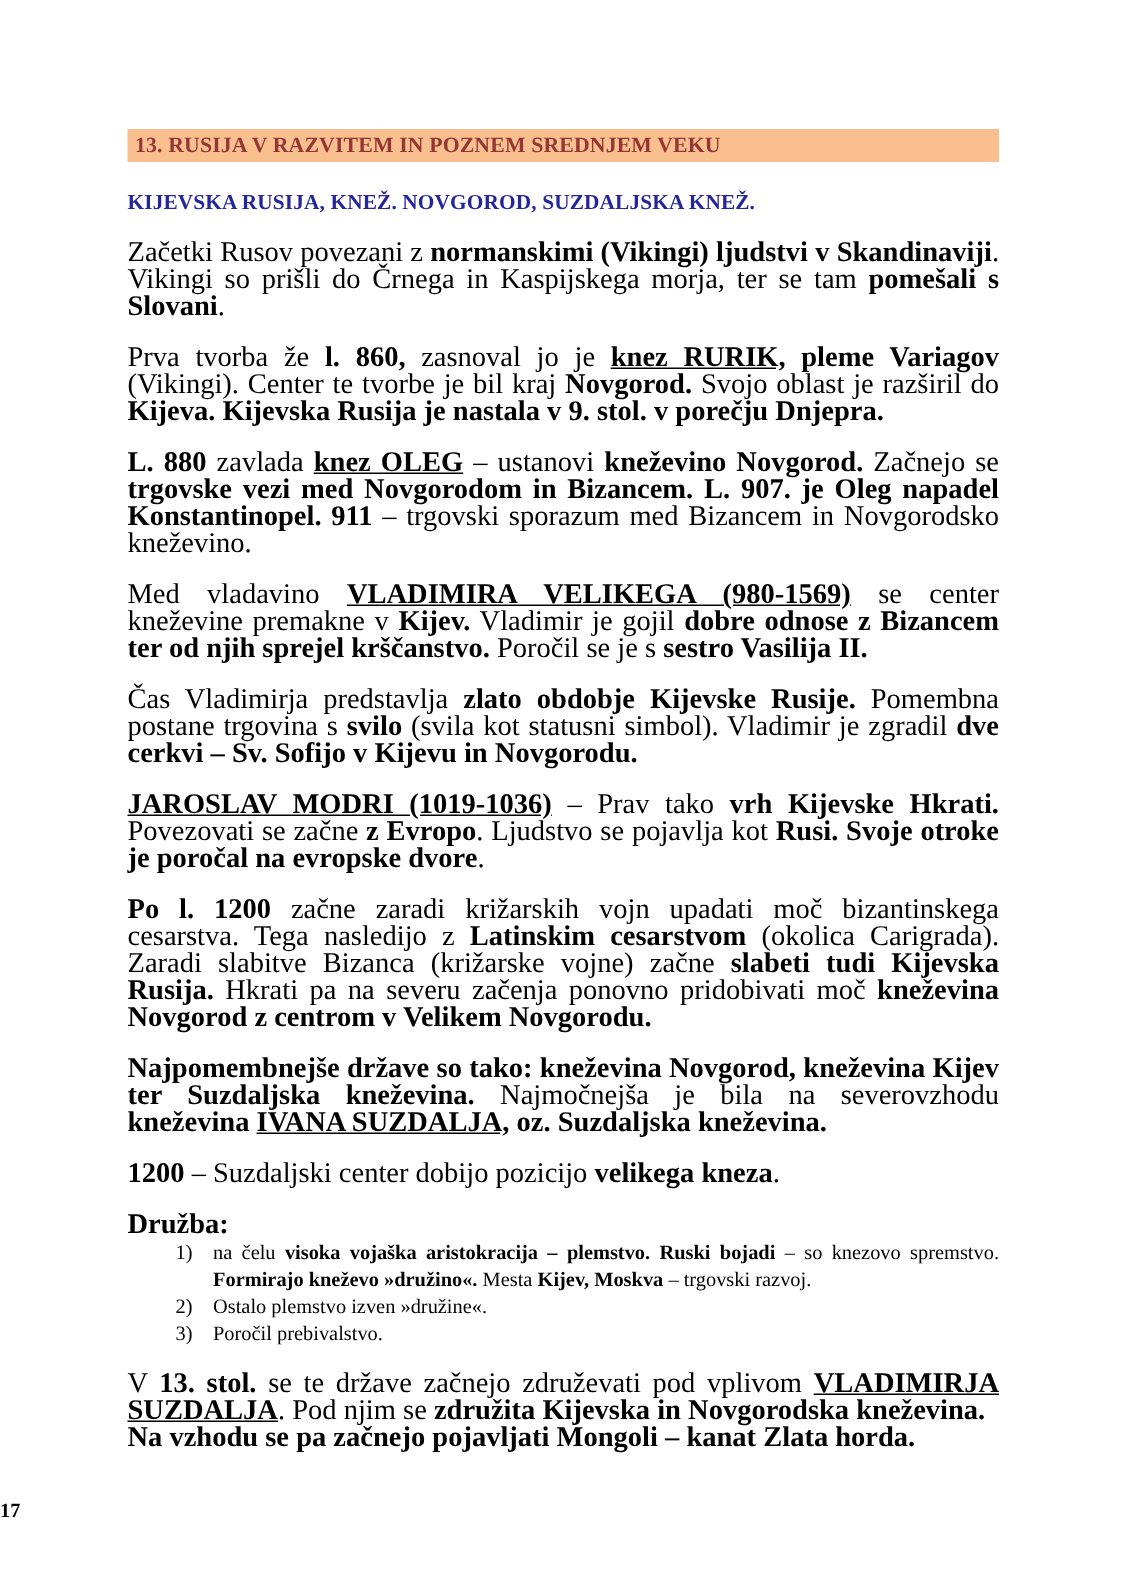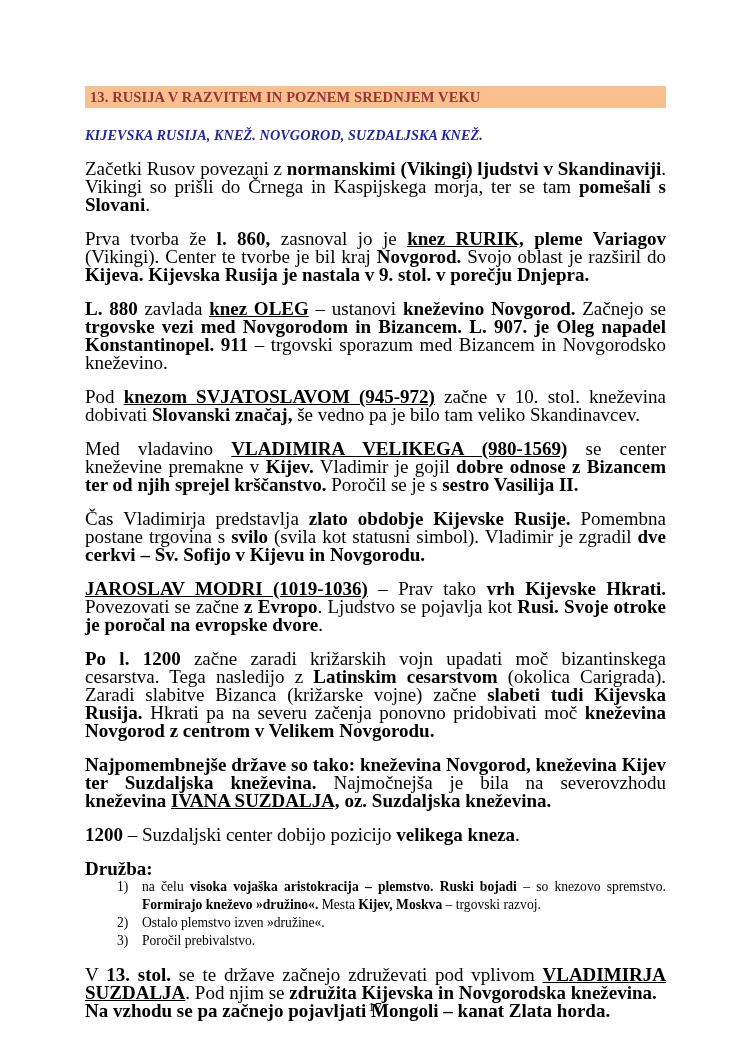--- a/index.html
+++ b/index.html
@@ -60,37 +60,37 @@
   }
   .li-content {
     flex: 1;
     text-align: justify;
   }
   .page-number {
     position: absolute;
     top: 998px;
     left: 0;
     width: 100%;
-    text-align: center;
+    text-align: left;
     font-size: 13.5px;
     line-height: 18px;
+    font-weight: bold;
   }
 </style>
 </head>
 <body>
 
 <div class="page">
   <div class="content">
     <div class="chapter-title" style="background-color: rgb(250, 191, 143); color: rgb(148, 54, 52);">13. RUSIJA V RAZVITEM IN POZNEM SREDNJEM VEKU</div>
-    <div class="section-heading" style="color: rgb(38, 38, 155); font-style: italic;">KIJEVSKA RUSIJA, KNEŽ. NOVGOROD, SUZDALJSKA KNEŽ.</div>
+    <div class="section-heading" style="color: rgb(38, 38, 155);">KIJEVSKA RUSIJA, KNEŽ. NOVGOROD, SUZDALJSKA KNEŽ.</div>
     <div>
         <p class="para"><span>Začetki Rusov povezani z </span><span class="b">normanskimi (Vikingi) ljudstvi v Skandinaviji</span><span>. Vikingi so prišli do Črnega in Kaspijskega morja, ter se tam </span><span class="b">pomešali s Slovani</span><span>.</span></p>
         <p class="para"><span>Prva tvorba že </span><span class="b">l. 860,</span><span> zasnoval jo je </span><span class="b u">knez RURIK,</span><span class="b"> pleme Variagov</span><span> (Vikingi). Center te tvorbe je bil kraj </span><span class="b">Novgorod.</span><span> Svojo oblast je razširil do </span><span class="b">Kijeva. Kijevska Rusija je nastala v 9. stol. v porečju Dnjepra.</span></p>
         <p class="para"><span class="b">L. 880</span><span> zavlada </span><span class="b u">knez OLEG</span><span> – ustanovi </span><span class="b">kneževino Novgorod.</span><span> Začnejo se </span><span class="b">trgovske vezi med Novgorodom in Bizancem. L. 907. je Oleg napadel Konstantinopel. 911</span><span> – trgovski sporazum med Bizancem in Novgorodsko kneževino.</span></p>
-        <p class="para"><span>Pod </span><span class="b u">knezom SVJATOSLAVOM (945-972)</span><span> začne v 10. stol. kneževina dobivati </span><span class="b">Slovanski značaj,</span><span> še vedno pa je bilo tam veliko Skandinavcev.</span></p>
         <p class="para"><span>Med vladavino </span><span class="b u">VLADIMIRA VELIKEGA (980-1569)</span><span> se center kneževine premakne v </span><span class="b">Kijev.</span><span> Vladimir je gojil </span><span class="b">dobre odnose z Bizancem ter od njih sprejel krščanstvo.</span><span> Poročil se je s </span><span class="b">sestro Vasilija II.</span></p>
         <p class="para"><span>Čas Vladimirja predstavlja </span><span class="b">zlato obdobje Kijevske Rusije.</span><span> Pomembna postane trgovina s </span><span class="b">svilo</span><span> (svila kot statusni simbol). Vladimir je zgradil </span><span class="b">dve cerkvi – Sv. Sofijo v Kijevu in Novgorodu.</span></p>
         <p class="para"><span class="b u">JAROSLAV MODRI (1019-1036)</span><span> – Prav tako </span><span class="b">vrh Kijevske Hkrati.</span><span> Povezovati se začne </span><span class="b">z Evropo</span><span>. Ljudstvo se pojavlja kot </span><span class="b">Rusi. Svoje otroke je poročal na evropske dvore</span><span>.</span></p>
         <p class="para"><span class="b">Po l. 1200</span><span> začne zaradi križarskih vojn upadati moč bizantinskega cesarstva. Tega nasledijo z </span><span class="b">Latinskim cesarstvom</span><span> (okolica Carigrada). Zaradi slabitve Bizanca (križarske vojne) začne </span><span class="b">slabeti tudi Kijevska Rusija.</span><span> Hkrati pa na severu začenja ponovno pridobivati moč </span><span class="b">kneževina Novgorod z centrom v Velikem Novgorodu.</span></p>
         <p class="para"><span class="b">Najpomembnejše države so tako: kneževina Novgorod, kneževina Kijev ter Suzdaljska kneževina.</span><span> Najmočnejša je bila na severovzhodu </span><span class="b">kneževina </span><span class="b u">IVANA SUZDALJA,</span><span class="b"> oz. Suzdaljska kneževina.</span></p>
         <p class="para"><span class="b">1200</span><span> – Suzdaljski center dobijo pozicijo </span><span class="b">velikega kneza</span><span>.</span></p>
         <p class="para"><span class="b">Družba:</span></p>
         <div class="num-list">
           <div class="list-item">
             <span class="list-marker">1)</span>

